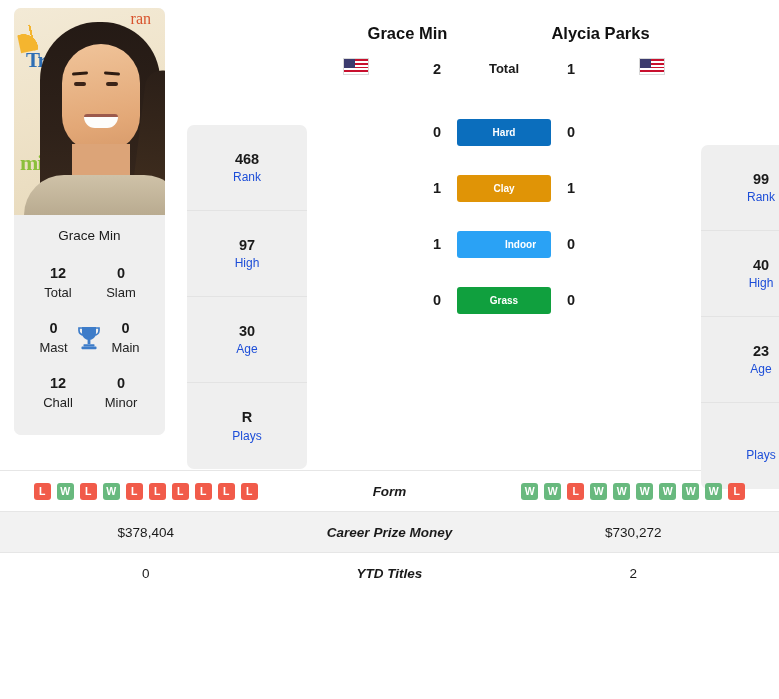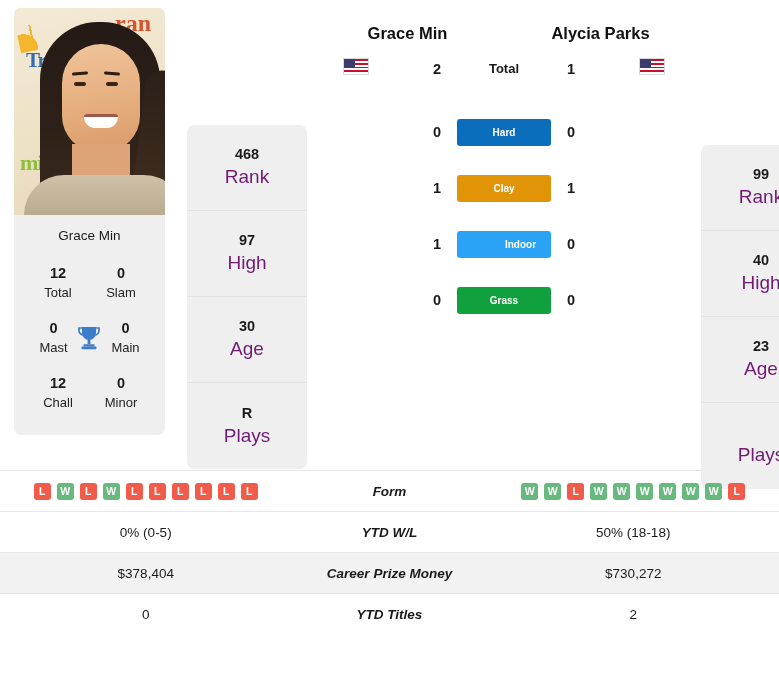--- a/index.html
+++ b/index.html
@@ -47,21 +47,21 @@
   }
   .photoA .bk-text1 {
     position:absolute; left:12px; top:40px; font-size:21px; font-weight:700;
     color:#2f6fb5; font-family:"Liberation Serif", serif; letter-spacing:-1px;
   }
   .photoA .bk-text2 {
     position:absolute; left:6px; top:142px; font-size:22px; font-weight:700;
     color:#8bbf3c; font-family:"Liberation Serif", serif; letter-spacing:-1px;
   }
   .photoA .bk-text3 {
-    position:absolute; right:14px; top:2px; font-size:24px; font-weight:700;
+    position:absolute; right:14px; top:2px; font-size:16px; font-weight:400;
     color:#d8522c; font-family:"Liberation Serif", serif;
   }
   .photoA .hair {
     position:absolute; left:26px; top:14px; width:120px; height:194px;
     background: linear-gradient(180deg,#241a15 0%, #2e2119 55%, #3a2a1e 100%);
     border-radius: 58px 58px 34px 34px;
   }
   .photoA .hair:after {
     content:""; position:absolute; right:-12px; top:48px; width:34px; height:150px;
     background: linear-gradient(180deg,#2b1f18,#43301f);
@@ -126,21 +126,21 @@
     overflow: hidden;
   }
   .rank-cell {
     height: 86px;
     display: flex; flex-direction: column;
     align-items: center; justify-content: center;
     border-bottom: 1.5px solid #e3e3e3;
   }
   .rank-cell:last-child { border-bottom: none; }
   .rank-cell .num { font-size: 14.5px; font-weight: 700; line-height: 1.4; min-height: 19px; }
-  .rank-cell .lab { font-size: 19px; color: #701a75; line-height: 1.4; }
+  .rank-cell .lab { font-size: 12px; color: #1d4ed8; line-height: 1.4; }
 
   
   .center-col {
     flex: 1 1 auto;
     padding-top: 8px;
     display: flex; flex-direction: column;
     align-items: center;
   }
 
   .surface-row {
@@ -396,25 +396,20 @@
               <span class="fbadge" style="background: rgb(104, 185, 126);">W</span>
               <span class="fbadge" style="background: rgb(104, 185, 126);">W</span>
               <span class="fbadge" style="background: rgb(104, 185, 126);">W</span>
               <span class="fbadge" style="background: rgb(104, 185, 126);">W</span>
               <span class="fbadge" style="background: rgb(104, 185, 126);">W</span>
               <span class="fbadge" style="background: rgb(104, 185, 126);">W</span>
               <span class="fbadge" style="background: rgb(241, 91, 74);">L</span>
             </div>
         </td>
       </tr>
-      <tr>
-        <td class="side">0% (0-5)</td>
-        <td class="mid">YTD W/L</td>
-        <td class="side">50% (18-18)</td>
-      </tr>
       <tr class="shaded">
         <td class="side">$378,404</td>
         <td class="mid">Career Prize Money</td>
         <td class="side">$730,272</td>
       </tr>
       <tr>
         <td class="side">0</td>
         <td class="mid">YTD Titles</td>
         <td class="side">2</td>
       </tr>

